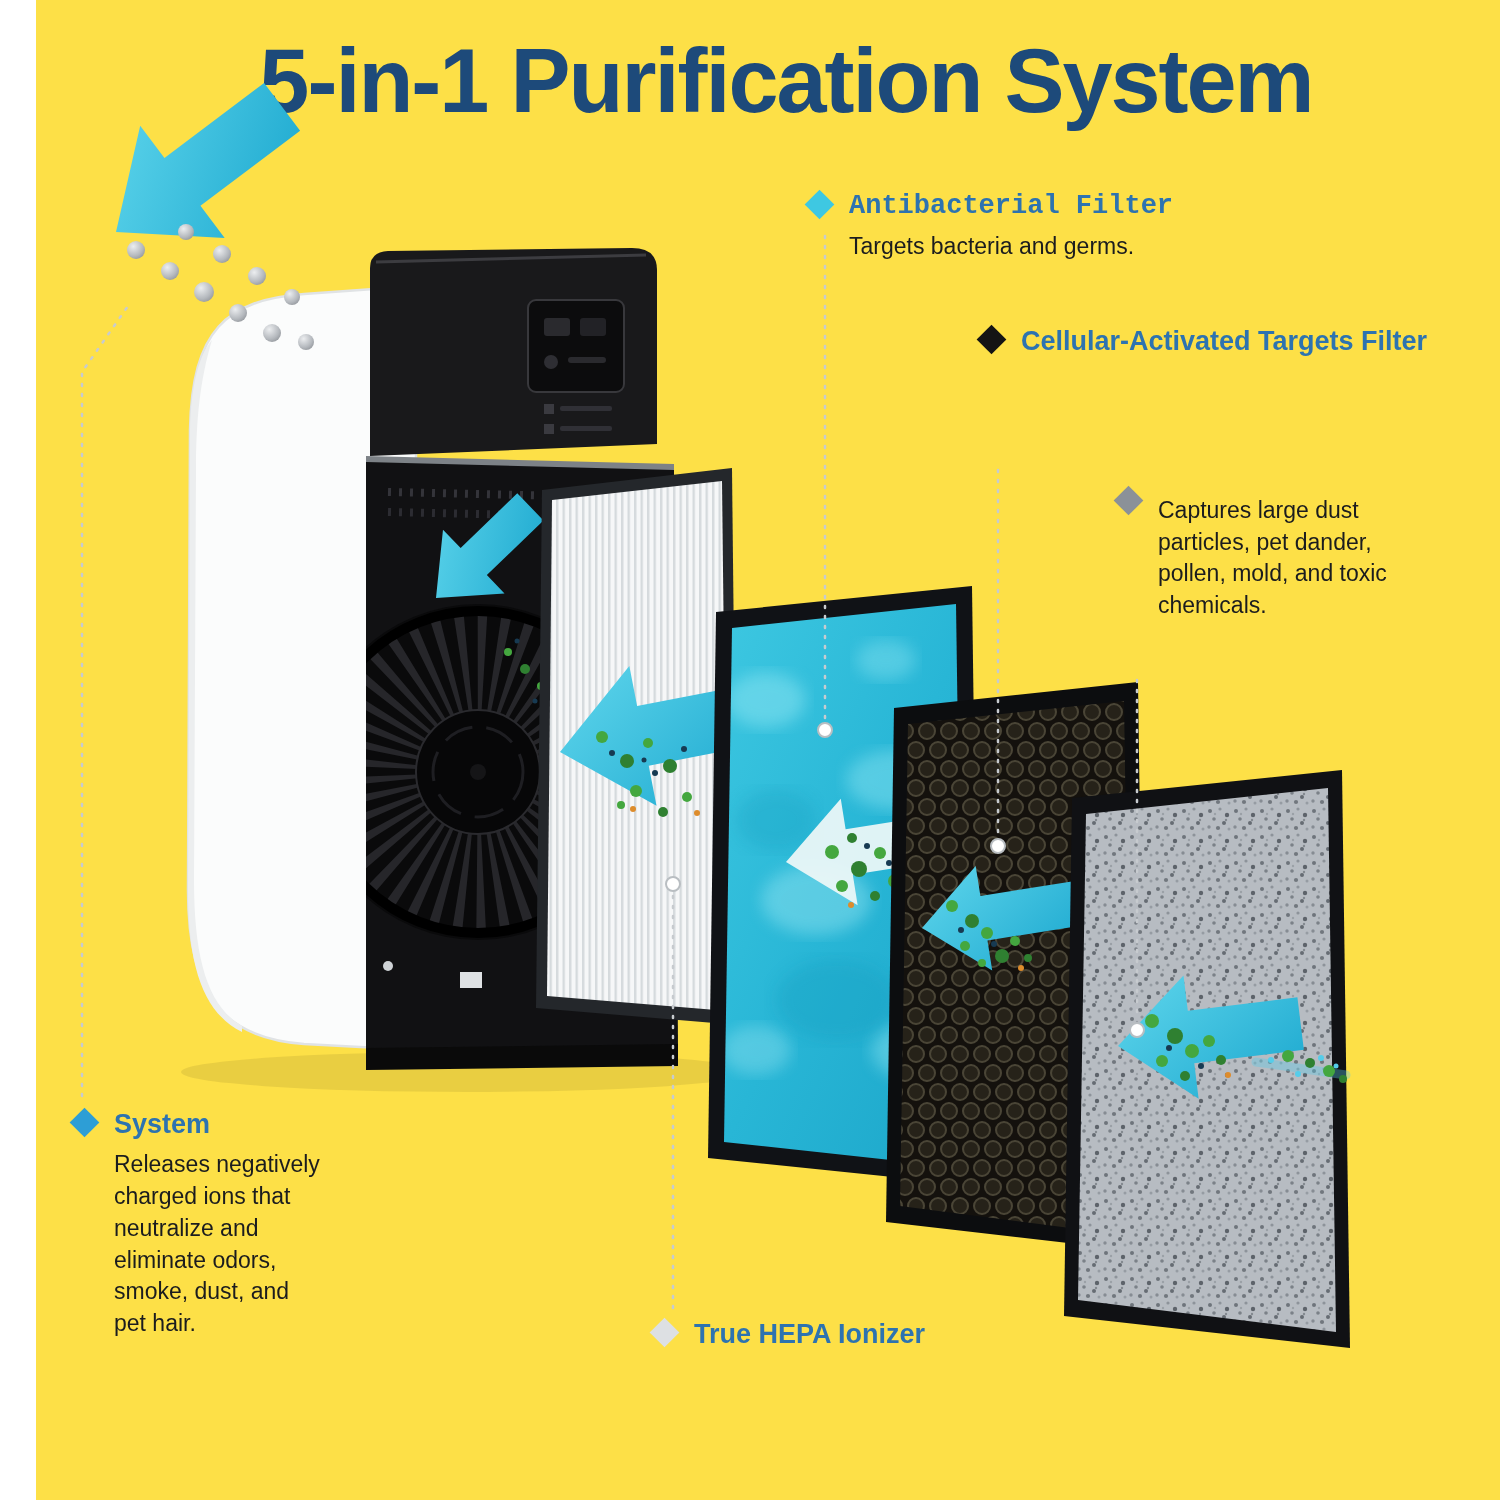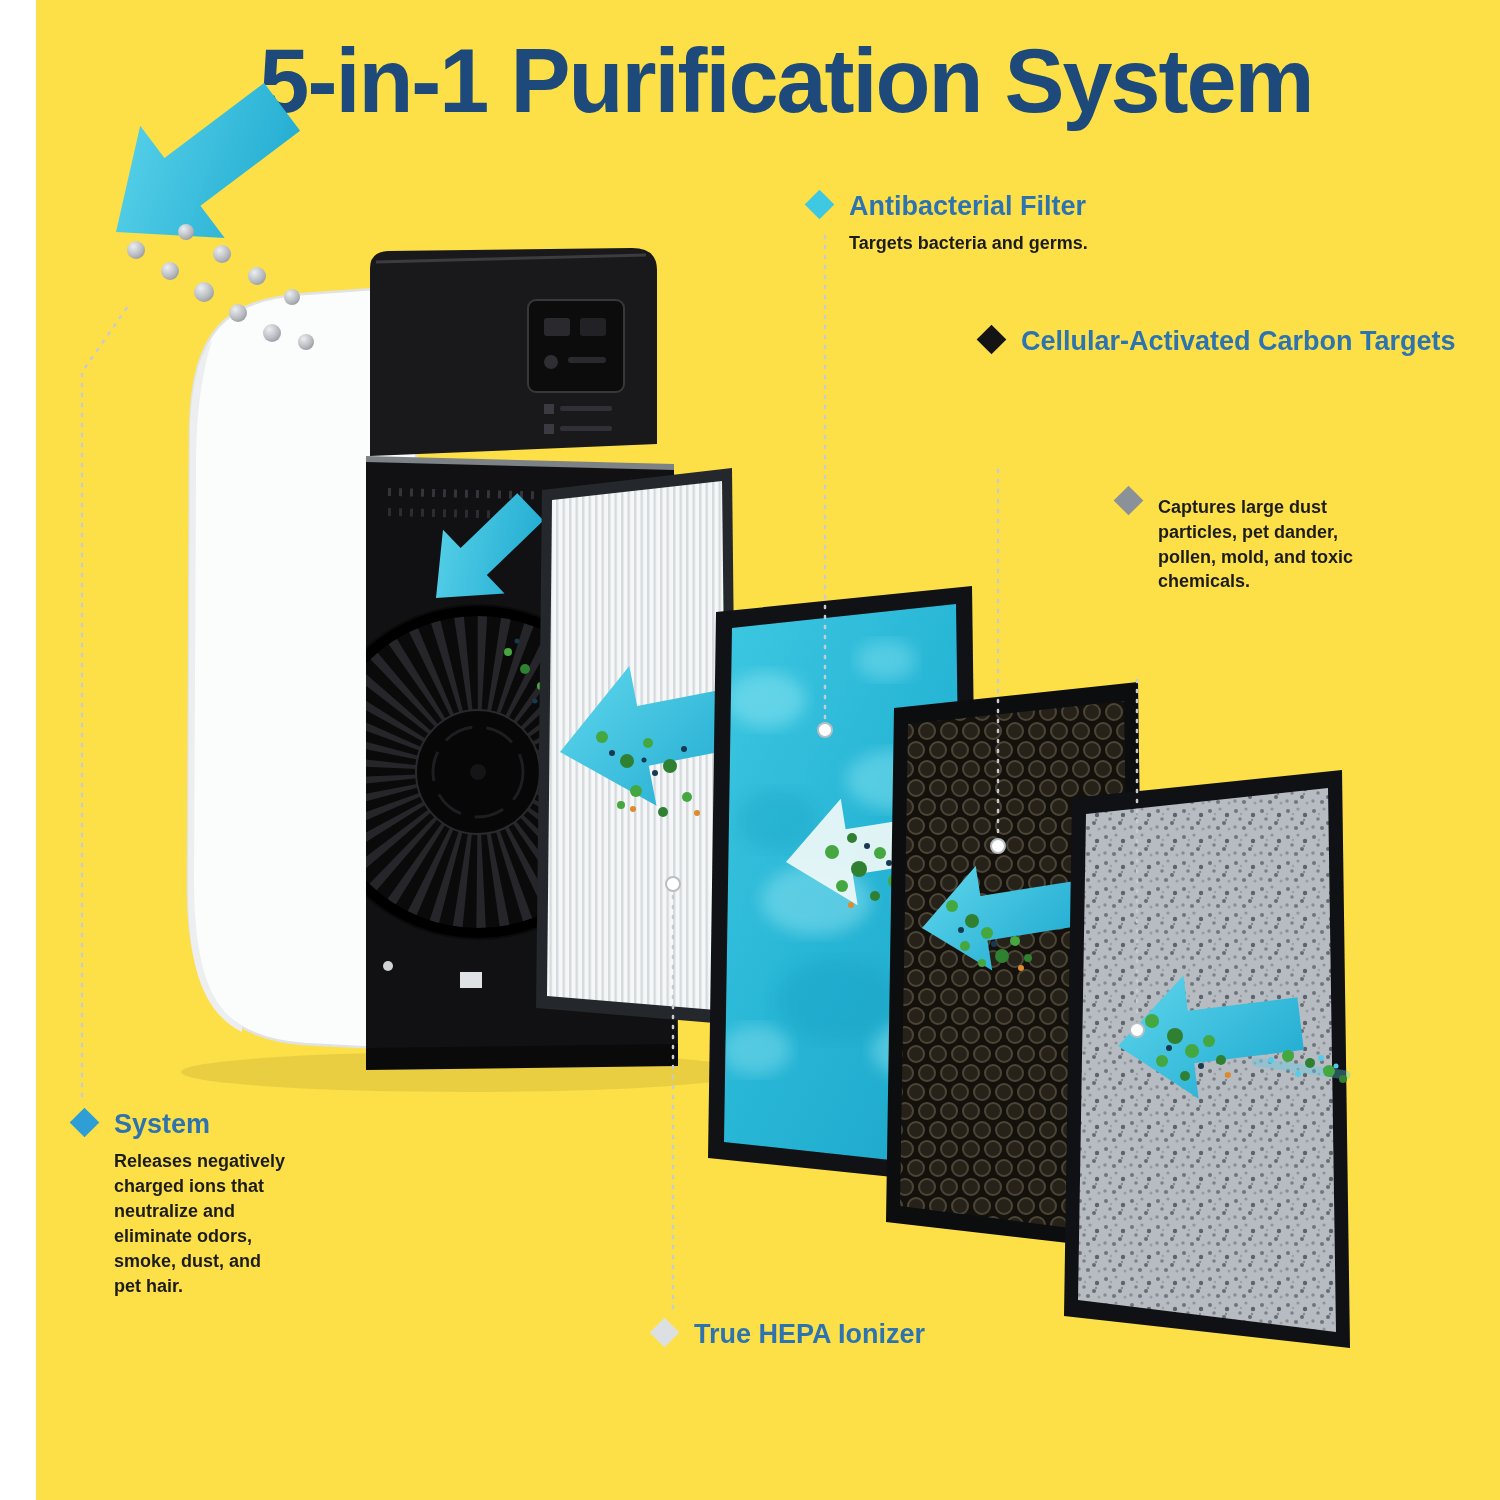--- a/index.html
+++ b/index.html
@@ -28,25 +28,24 @@
     z-index:5;
   }
   .callout h3{
     margin:0;
     font-size:27px;
     font-weight:700;
     line-height:1.2;
   }
   .callout p{
     margin:9px 0 0 0;
-    font-size:18px;
+    font-size:23px;
     line-height:1.38;
     color:#1b1c1e;
     white-space:pre-line;
-    font-weight:bold;
   }
   .diamond{
     position:absolute;
     left:-40px; top:4px;
     width:21px; height:21px;
     transform:rotate(45deg);
   }
   .co-antibacterial{ left:813px; top:190px; width:420px; }
   .co-carbon{ left:985px; top:325px; width:450px; }
   .co-catalyst{ left:1122px; top:486px; width:330px; }
@@ -301,27 +300,27 @@
     <g fill="#ffffff" stroke="#b9bec2" stroke-width="2">
       <circle cx="789" cy="730" r="7"></circle>
       <circle cx="962" cy="846" r="7"></circle>
       <circle cx="1101" cy="1030" r="7"></circle>
       <circle cx="637" cy="884" r="7"></circle>
     </g>
   </svg>
 
   <div class="callout co-antibacterial">
     <span class="diamond" style="background: rgb(62, 200, 226);"></span>
-    <h3 style="color: rgb(45, 115, 176);">Antibacterial Filter</h3>
+    <h3 style="color: rgb(45, 115, 176); font-family: Liberation Mono, monospace;">Antibacterial Filter</h3>
     <p>Targets bacteria and germs.</p>
   </div>
 
   <div class="callout co-carbon">
     <span class="diamond" style="background: rgb(20, 20, 20);"></span>
-    <h3 style="color: rgb(45, 115, 176);">Cellular-Activated Carbon Targets</h3>
+    <h3 style="color: rgb(45, 115, 176);">Cellular-Activated Targets Filter</h3>
   </div>
 
   <div class="callout co-catalyst">
     <span class="diamond" style="background: rgb(139, 145, 152);"></span>
     <p>Captures large dust
 particles, pet dander,
 pollen, mold, and toxic
 chemicals.</p>
   </div>
 

